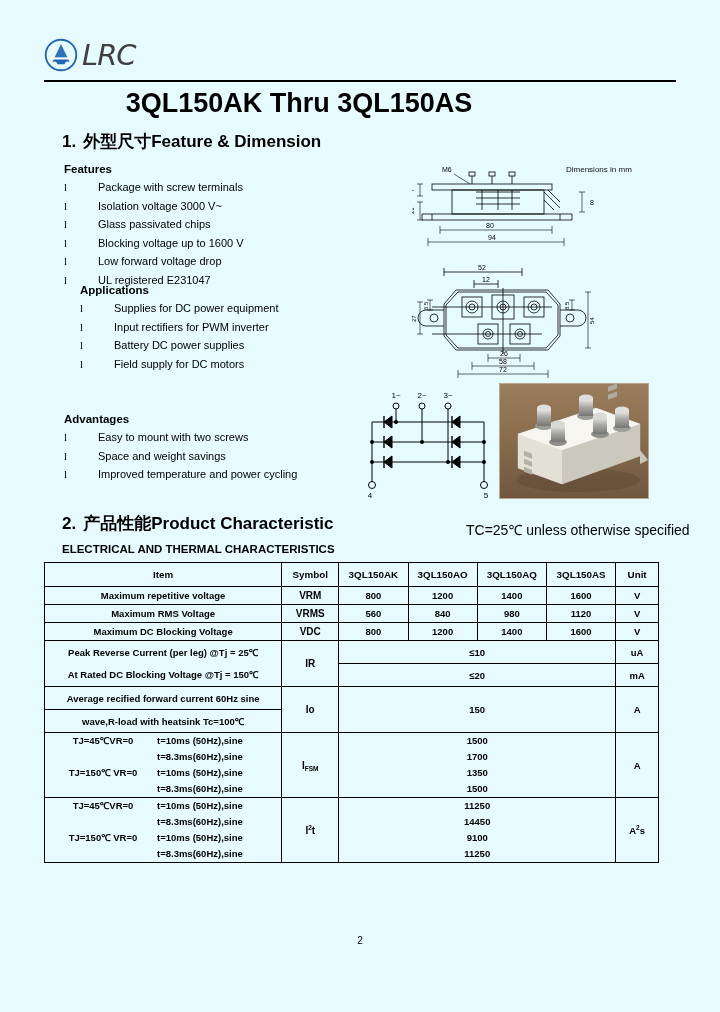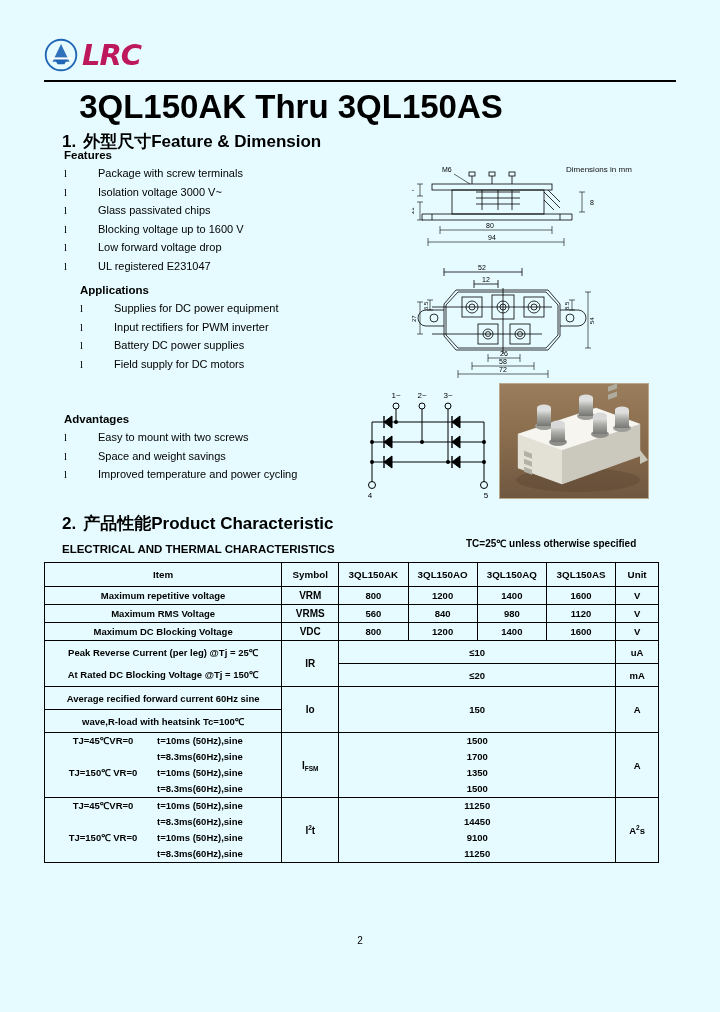--- a/index.html
+++ b/index.html
@@ -24,24 +24,24 @@
     height: 40px;
   }
   .logo-wrap {
     display: flex;
     align-items: center;
     gap: 6px;
   }
   .logo-mark { width: 34px; height: 34px; flex: none; }
   .logo-lrc {
     font-family: "DejaVu Sans", sans-serif;
-    font-weight: bold;
+    font-weight: normal;
     font-style: italic;
     font-size: 29px;
-    color: #be185d;
+    color: #404040;
     letter-spacing: -1px;
     line-height: 1;
     margin-left: -2px;
   }
   .logo-text { margin-left: 10px; line-height: 1.15; }
   .logo-cn {
     font-size: 10.5px;
     color: #1f66b5;
     letter-spacing: 0.5px;
     white-space: nowrap;
@@ -55,24 +55,24 @@
     position: absolute;
     left: 44px; top: 80px;
     width: 632px;
     height: 1.5px;
     background: #000;
   }
 
   
   .doc-title {
     position: absolute;
-    left: 4px; top: 88px;
+    left: 12px; top: 88px;
     width: 574px;
     text-align: center;
-    font-size: 33px;
+    font-size: 27px;
     font-weight: bold;
     letter-spacing: 0px;
   }
 
   
   .sec-head {
     position: absolute;
     font-size: 17px;
     font-weight: bold;
     white-space: nowrap;
@@ -99,21 +99,21 @@
     line-height: 18.5px;
     height: 18.5px;
   }
   .bullet-mark {
     width: 34px;
     flex: none;
     font-family: "Liberation Serif", serif;
   }
   .bullet-txt { white-space: nowrap; }
 
-  #features-block { top: 149px; }
+  #features-block { top: 163px; }
   #apps-block { top: 284px; margin-left: 16px; }
   #adv-block { top: 389px; margin-top: 24px; }
 
   
   .draw-top {
     position: absolute;
     left: 412px; top: 162px;
     width: 252px; height: 100px;
   }
   .draw-mid {
@@ -146,24 +146,23 @@
   
   .tbl-cap {
     position: absolute;
     left: 62px; top: 543px;
     font-size: 11.5px;
     font-weight: bold;
     white-space: nowrap;
   }
   .tbl-cond {
     position: absolute;
-    left: 466px; top: 536px;
-    font-size: 10px;
+    left: 466px; top: 520px;
+    font-size: 14px;
     white-space: nowrap;
-    font-weight: bold;
   }
 
   
   .spec-table {
     position: absolute;
     left: 44px; top: 562px;
     width: 615px;
     border-collapse: collapse;
     table-layout: fixed;
     font-size: 9.5px;

